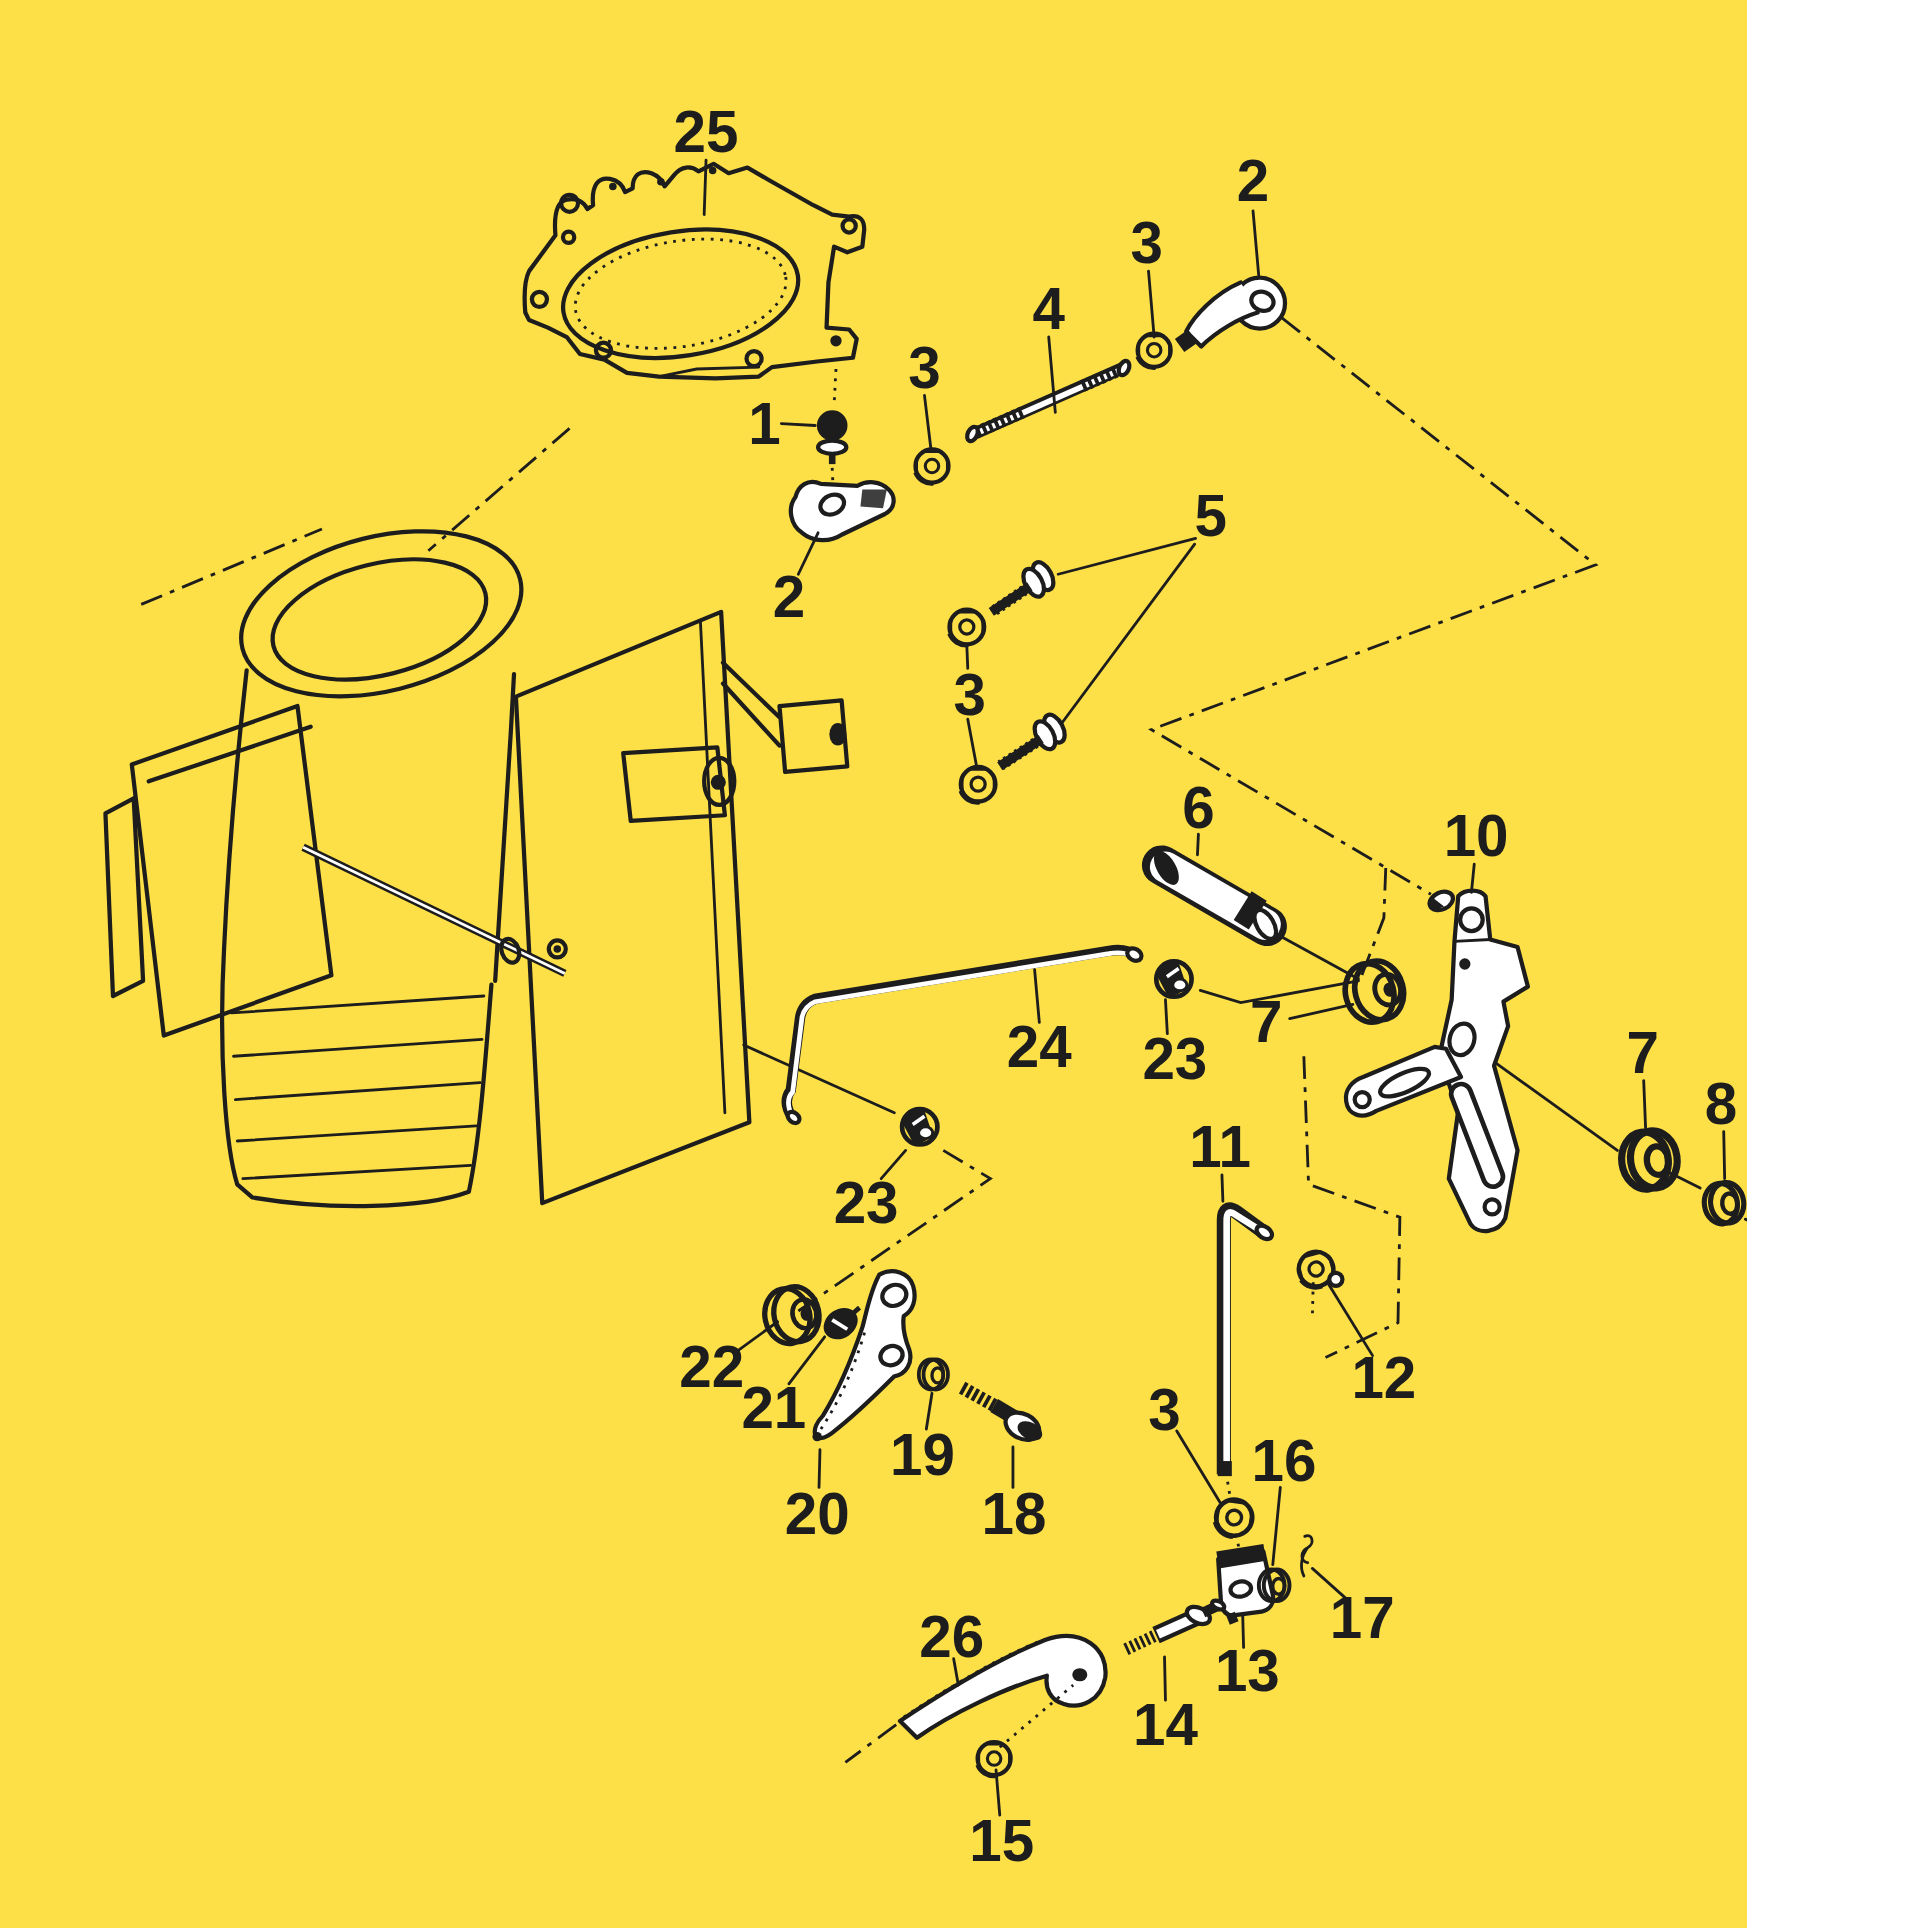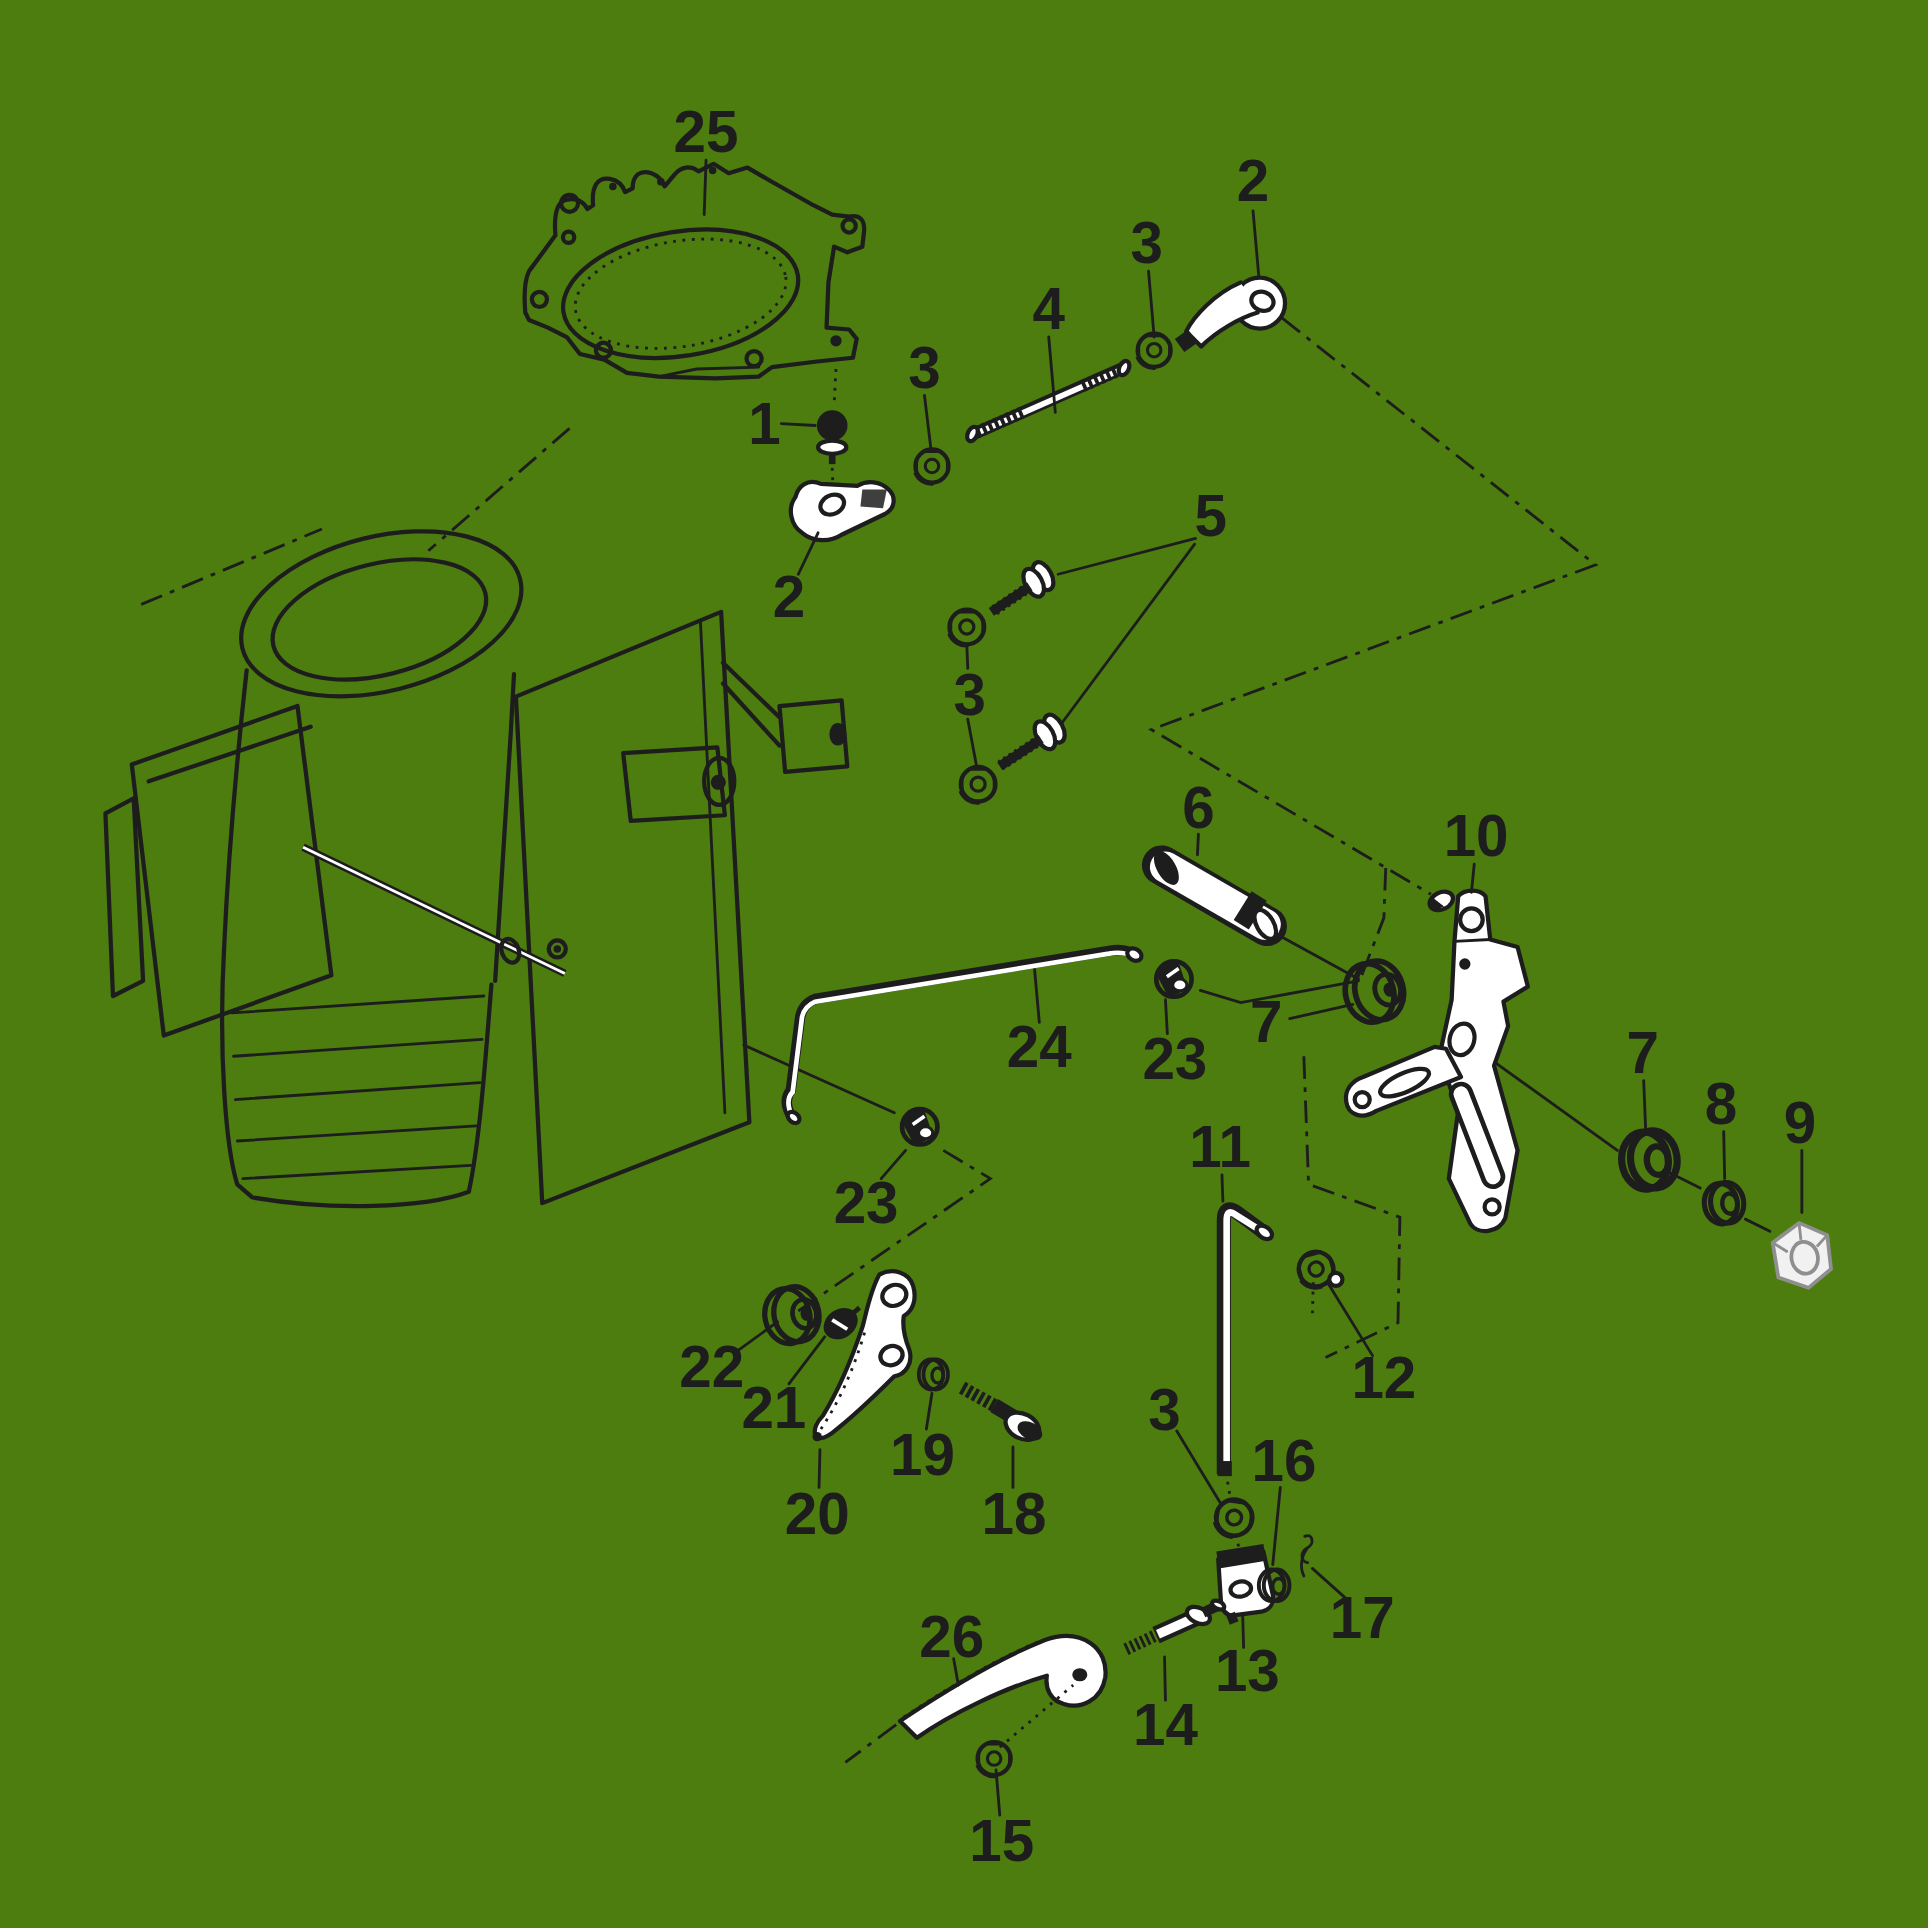--- a/index.html
+++ b/index.html
@@ -1,16 +1,16 @@
 <!DOCTYPE html>
 <html style="font-size:15px"><head>
 <meta charset="utf-8">
 <style>
   html,body{margin:0;padding:0;background:#ffffff;}
-  .page{width:1928px;height:1928px;position:relative;background:#4d7c0f;overflow:hidden;}
+  .page{width:1747px;height:1928px;position:relative;background:#fde047;overflow:hidden;}
   svg{display:block;}
   .ink{stroke:#1d1d1d;fill:none;stroke-width:4.5;stroke-linecap:round;stroke-linejoin:round;}
   .thin{stroke:#1d1d1d;fill:none;stroke-width:3;stroke-linecap:round;}
   .dashdot{stroke:#1d1d1d;fill:none;stroke-width:3;stroke-dasharray:24 9 5 9;}
   .dot{stroke:#1d1d1d;fill:none;stroke-width:3;stroke-dasharray:3 7;}
   .fillink{fill:#1d1d1d;stroke:none;}
   .white{fill:#ffffff;}
   .callout-text{font-family:"Liberation Sans",sans-serif;font-weight:700;font-size:62px;fill:#1d1d1d;text-anchor:middle;}
 </style>
 </head>

